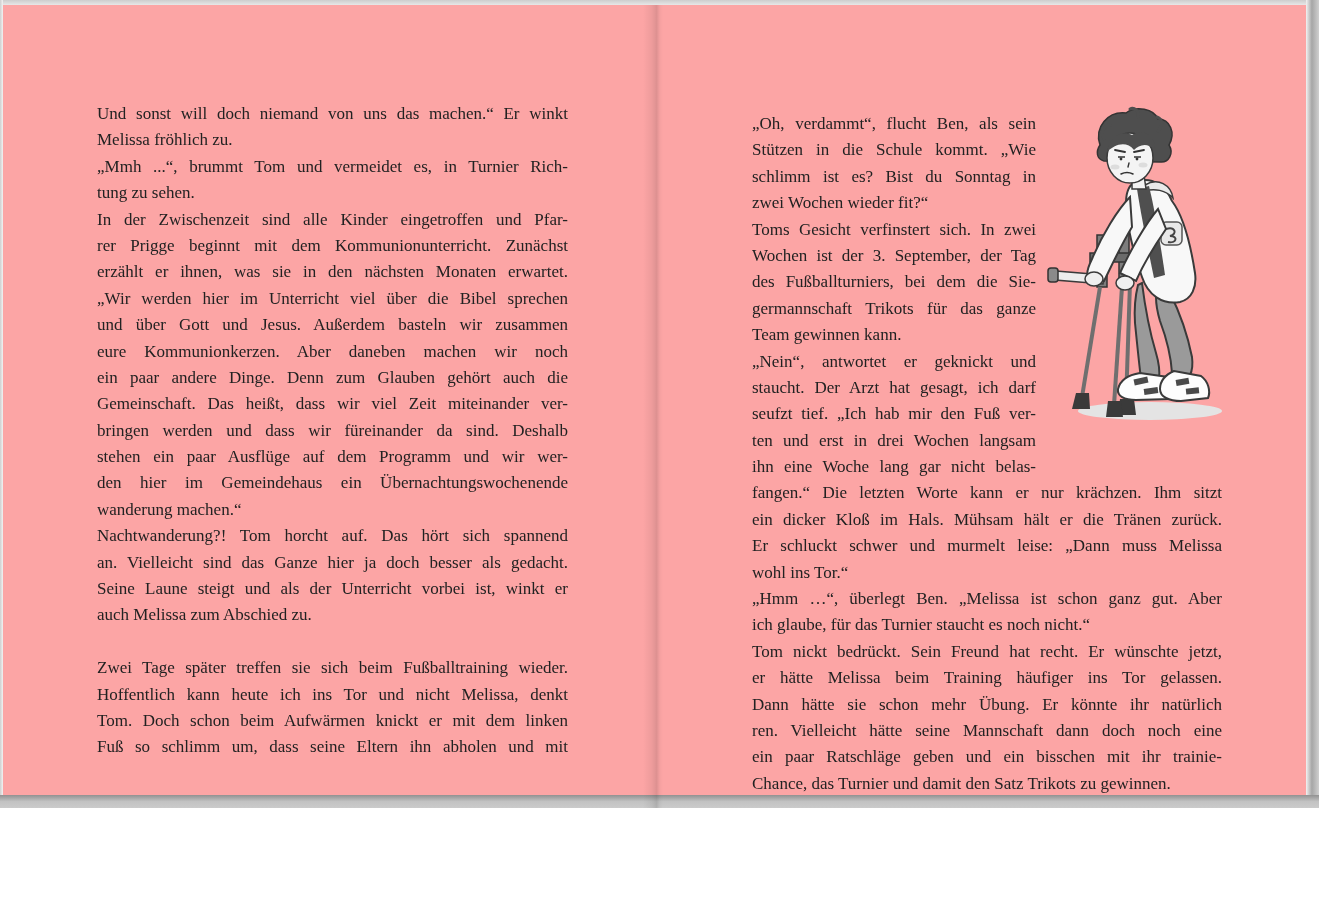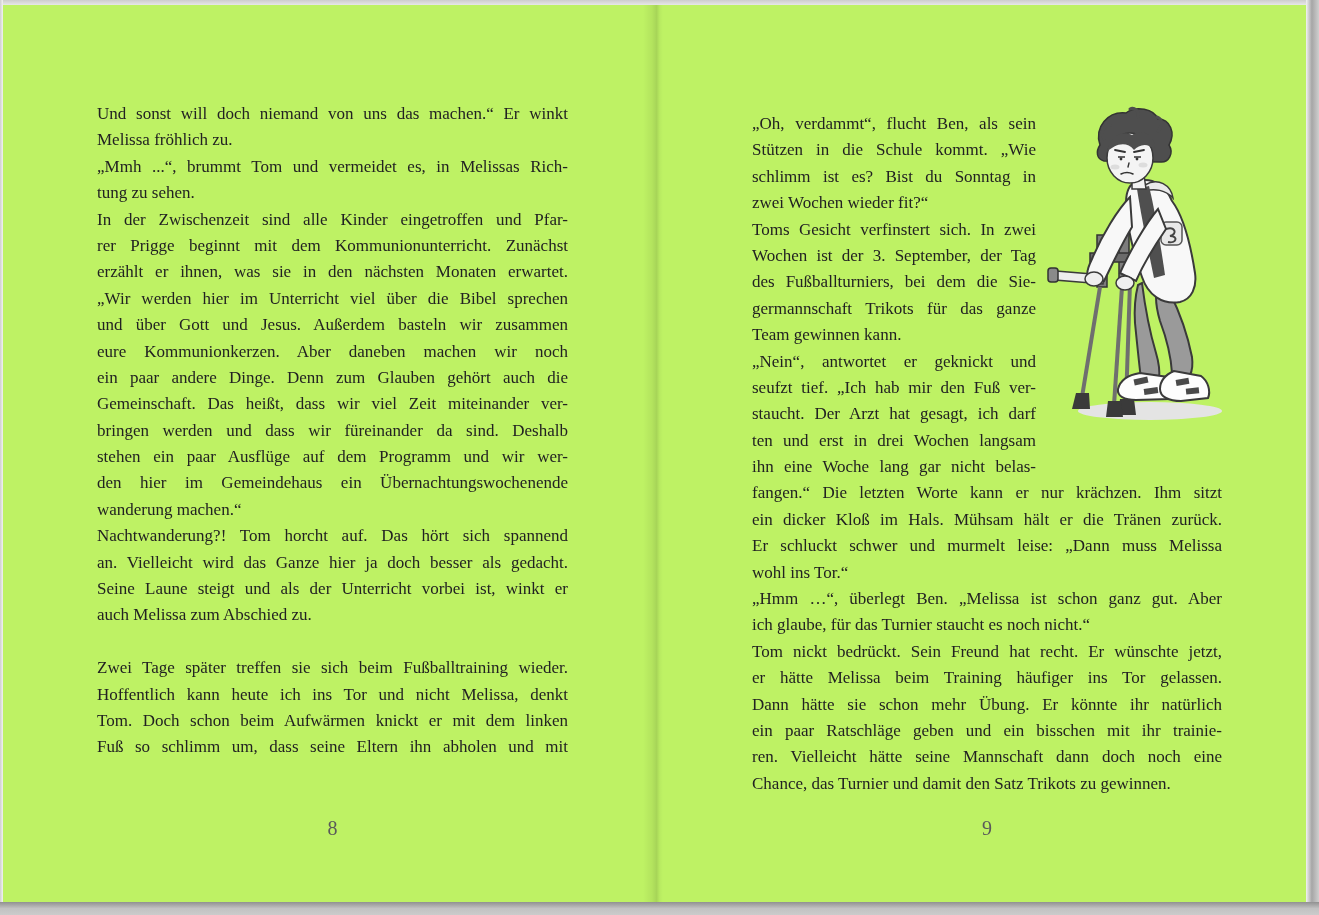--- a/index.html
+++ b/index.html
@@ -1,17 +1,17 @@
 <!DOCTYPE html>
 <html><head>
 <meta charset="utf-8">
 <style>
   html,body{margin:0;padding:0;background:#ffffff;}
   .spread{
-    position:relative;width:1319px;height:915px;background:#bef264;overflow:hidden;
+    position:relative;width:1319px;height:808px;background:#fca5a5;overflow:hidden;
     font-family:"Liberation Serif","DejaVu Serif",serif;
   }
   
   .edge-top{position:absolute;left:0;top:0;width:100%;height:5px;
     background:linear-gradient(#cdcdcd,#e7e7e7);}
   .edge-left{position:absolute;left:0;top:0;width:3px;height:100%;
     background:linear-gradient(to right,#cfcfcf,#f2f2f2);}
   .edge-right{position:absolute;right:0;top:0;width:13px;height:100%;
     background:linear-gradient(to right,#f2f2f2 0%,#a6a6a6 45%,#cfcfcf 100%);}
   .edge-bottom{position:absolute;left:0;bottom:0;width:100%;height:13px;
@@ -42,36 +42,36 @@
 
   <div class="edge-top"></div>
   <div class="edge-left"></div>
   <div class="edge-right"></div>
   <div class="edge-bottom"></div>
   <div class="gutter"></div>
 
   <div class="textblock left">
       <div class="line jst">Und sonst will doch niemand von uns das machen.“ Er winkt</div>
       <div class="line">Melissa fröhlich zu.</div>
-      <div class="line jst">„Mmh ...“, brummt Tom und vermeidet es, in Melissas Rich-</div>
+      <div class="line jst">„Mmh ...“, brummt Tom und vermeidet es, in Turnier Rich-</div>
       <div class="line">tung zu sehen.</div>
       <div class="line jst">In der Zwischenzeit sind alle Kinder eingetroffen und Pfar-</div>
       <div class="line jst">rer Prigge beginnt mit dem Kommunionunterricht. Zunächst</div>
       <div class="line jst">erzählt er ihnen, was sie in den nächsten Monaten erwartet.</div>
       <div class="line jst">„Wir werden hier im Unterricht viel über die Bibel sprechen</div>
       <div class="line jst">und über Gott und Jesus. Außerdem basteln wir zusammen</div>
       <div class="line jst">eure Kommunionkerzen. Aber daneben machen wir noch</div>
       <div class="line jst">ein paar andere Dinge. Denn zum Glauben gehört auch die</div>
       <div class="line jst">Gemeinschaft. Das heißt, dass wir viel Zeit miteinander ver-</div>
       <div class="line jst">bringen werden und dass wir füreinander da sind. Deshalb</div>
       <div class="line jst">stehen ein paar Ausflüge auf dem Programm und wir wer-</div>
       <div class="line jst">den hier im Gemeindehaus ein Übernachtungswochenende</div>
       <div class="line">wanderung machen.“</div>
       <div class="line jst">Nachtwanderung?! Tom horcht auf. Das hört sich spannend</div>
-      <div class="line jst">an. Vielleicht wird das Ganze hier ja doch besser als gedacht.</div>
+      <div class="line jst">an. Vielleicht sind das Ganze hier ja doch besser als gedacht.</div>
       <div class="line jst">Seine Laune steigt und als der Unterricht vorbei ist, winkt er</div>
       <div class="line">auch Melissa zum Abschied zu.</div>
       <div class="line blank"></div>
       <div class="line jst">Zwei Tage später treffen sie sich beim Fußballtraining wieder.</div>
       <div class="line jst">Hoffentlich kann heute ich ins Tor und nicht Melissa, denkt</div>
       <div class="line jst">Tom. Doch schon beim Aufwärmen knickt er mit dem linken</div>
       <div class="line jst">Fuß so schlimm um, dass seine Eltern ihn abholen und mit</div>
     </div>
   <div class="pagenum left">8</div>
 
@@ -148,32 +148,32 @@
   <div class="line jst">„Oh, verdammt“, flucht Ben, als sein</div>
       <div class="line jst">Stützen in die Schule kommt. „Wie</div>
       <div class="line jst">schlimm ist es? Bist du Sonntag in</div>
       <div class="line">zwei Wochen wieder fit?“</div>
       <div class="line jst">Toms Gesicht verfinstert sich. In zwei</div>
       <div class="line jst">Wochen ist der 3. September, der Tag</div>
       <div class="line jst">des Fußballturniers, bei dem die Sie-</div>
       <div class="line jst">germannschaft Trikots für das ganze</div>
       <div class="line">Team gewinnen kann.</div>
       <div class="line jst">„Nein“, antwortet er geknickt und</div>
+      <div class="line jst">staucht. Der Arzt hat gesagt, ich darf</div>
       <div class="line jst">seufzt tief. „Ich hab mir den Fuß ver-</div>
-      <div class="line jst">staucht. Der Arzt hat gesagt, ich darf</div>
       <div class="line jst">ten und erst in drei Wochen langsam wieder mit Sport an-</div>
       <div class="line jst">ihn eine Woche lang gar nicht belas-</div>
       <div class="line jst">fangen.“ Die letzten Worte kann er nur krächzen. Ihm sitzt</div>
       <div class="line jst">ein dicker Kloß im Hals. Mühsam hält er die Tränen zurück.</div>
       <div class="line jst">Er schluckt schwer und murmelt leise: „Dann muss Melissa</div>
       <div class="line">wohl ins Tor.“</div>
       <div class="line jst">„Hmm …“, überlegt Ben. „Melissa ist schon ganz gut. Aber</div>
       <div class="line">ich glaube, für das Turnier staucht es noch nicht.“</div>
       <div class="line jst">Tom nickt bedrückt. Sein Freund hat recht. Er wünschte jetzt,</div>
       <div class="line jst">er hätte Melissa beim Training häufiger ins Tor gelassen.</div>
       <div class="line jst">Dann hätte sie schon mehr Übung. Er könnte ihr natürlich</div>
+      <div class="line jst">ren. Vielleicht hätte seine Mannschaft dann doch noch eine</div>
       <div class="line jst">ein paar Ratschläge geben und ein bisschen mit ihr trainie-</div>
-      <div class="line jst">ren. Vielleicht hätte seine Mannschaft dann doch noch eine</div>
       <div class="line">Chance, das Turnier und damit den Satz Trikots zu gewinnen.</div>
     </div>
   <div class="pagenum right">9</div>
 
 </div>
 
 </body></html>

